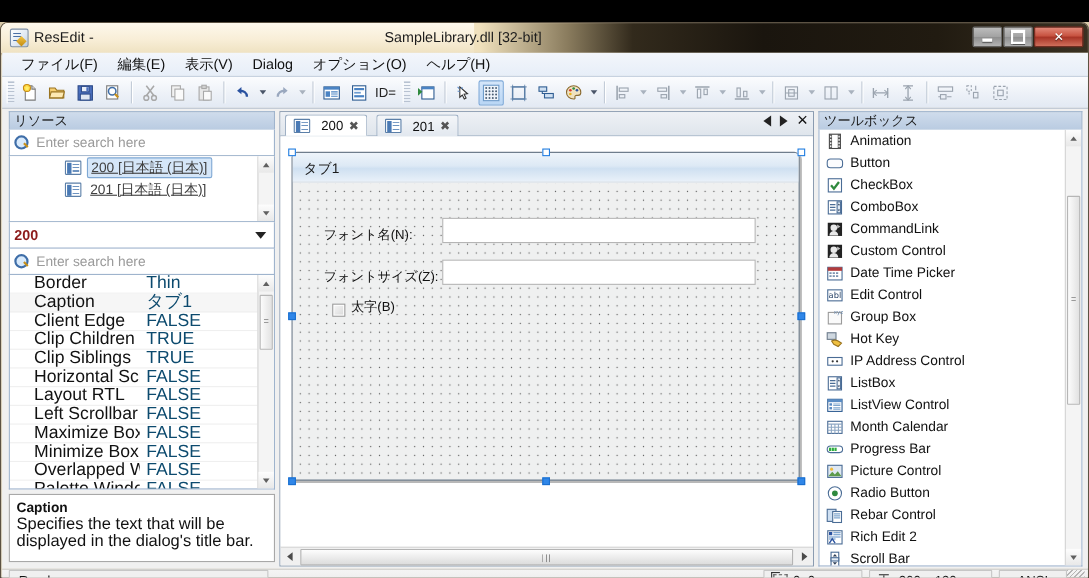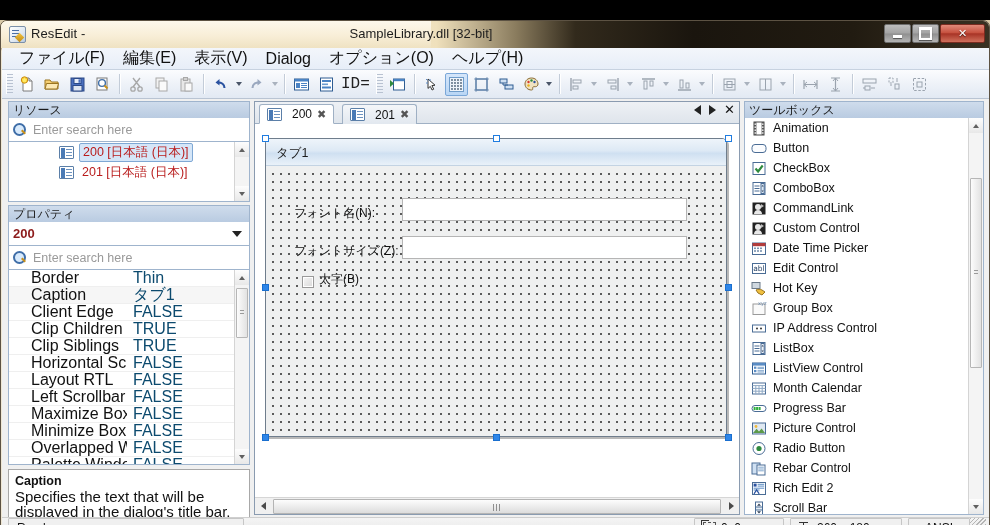--- a/index.html
+++ b/index.html
@@ -90,21 +90,21 @@
      box-shadow: 0 1px 1px rgba(0,0,0,.5);}
 
   
   .menubar {
     position: absolute; left: 1px; top: 27px; width: 988px; height: 22px;
     background: linear-gradient(to bottom, #f3f6fb 0%, #e7eef8 100%);
     border-bottom: 1px solid #c7d2e0;
     display: flex; align-items: center; padding-left: 8px;
   }
   .menu-item {
-    font-size: 16px; color: #111; padding: 2px 9px; white-space: nowrap;
+    font-size: 13px; color: #111; padding: 2px 9px; white-space: nowrap;
   }
 
   
   .toolbar {
     position: absolute; left: 1px; top: 49px; width: 988px; height: 29px;
     background: linear-gradient(to bottom, #fbfcfe 0%, #eef2f8 50%, #e2e9f3 100%);
     border-bottom: 1px solid #b9c4d3;
     display: flex; align-items: center; padding-left: 2px;
   }
   .grip { width: 7px; height: 20px; margin: 0 2px;
@@ -114,21 +114,21 @@
     width: 23px; height: 23px; margin: 0 1px;
     display:flex; align-items:center; justify-content:center;
     border: 1px solid transparent; border-radius: 2px; position: relative;
   }
   .tbtn.active { background: linear-gradient(to bottom,#d5e6fa,#b9d6f5); border-color:#7aa7d8; }
   .tsep { width:1px; height:20px; background:#c3ccd8; margin:0 4px; box-shadow:1px 0 0 #fff; }
   .tcaret { width: 11px; height:23px; display:flex;align-items:center;justify-content:center; }
   .tcaret::after { content:""; border-left:3.5px solid transparent; border-right:3.5px solid transparent;
     border-top:4px solid #4a5568; }
   .tcaret.dim::after { border-top-color:#a9b2be; }
-  .idlabel { font-size:16px; color:#222; margin:0 4px 0 2px; font-family:Liberation Mono, monospace; }
+  .idlabel { font-size:12px; color:#222; margin:0 4px 0 2px; font-family:Liberation Sans, sans-serif; }
 
   
   .body-area {
     position: absolute; left: 1px; top: 78px; width: 988px; height: 418px;
     background: #f0f0f0;
   }
 
   
   .left-panel {
     position:absolute; left:6px; top:2px; width: 242px; height: 414px;
@@ -152,21 +152,21 @@
   .treebox {
     height: 60px; background:#fff; border:1px solid #9fb4cd; border-top:none;
     position:relative; overflow:hidden;
   }
   .tree-item {
     display:flex; align-items:center; height:20px; padding-left:50px; font-size:12.5px;
   }
   .tree-item.selected .tree-label {
     background: #d5e6f8; border:1px solid #7fa8d4; border-radius:2px; padding: 0 3px;
   }
-  .tree-label { padding: 0 3px; color:#b91c1c; }
+  .tree-label { padding: 0 3px; color:#404040;text-decoration:underline; }
   .res-icon {
     width:15px;height:13px;margin-right:5px;flex:none;
     background:#fff; border:1px solid #5b7fa8; border-radius:1px; position:relative;
   }
   .res-icon::before{ content:""; position:absolute;left:1px;top:1px;width:4px;height:10px;background:#4a7ab5; }
   .res-icon::after{ content:""; position:absolute;left:6px;top:2px;right:1px;height:8px;
     background: repeating-linear-gradient(to bottom,#6d93c0 0 1px, transparent 1px 3px); }
 
   .vscroll {
     position:absolute; right:0; top:0; width:15px; bottom:0;
@@ -615,21 +615,20 @@
           <div class="tree-item">
             <span class="res-icon"></span>
             <span class="tree-label">201 [日本語 (日本)]</span>
           </div>
           <div class="vscroll">
             <div class="sc-arrow up"></div>
             <div class="sc-arrow down" style="position:absolute;bottom:0;left:0;right:0;"></div>
           </div>
         </div>
 
-        <div class="panel-header" style="margin-top:3px;">プロパティ</div>
 
         <div class="combo">
           <span class="combo-val">200</span>
           <span class="combo-arrow"></span>
         </div>
 
         <div class="searchbox">
           <span class="magnifier"></span>
           <span class="search-ph">Enter search here</span>
         </div>
@@ -838,32 +837,32 @@
           <div class="tbox-item">
             <span class="ti-ico"><svg width="16" height="15" viewBox="0 0 16 15">
                   <rect x="1.5" y="2.5" width="13" height="10" fill="#fff" stroke="#4a6c95"></rect>
                   <text x="8" y="10" font-size="7.5" text-anchor="middle" fill="#1e3a5f" font-family="DejaVu Sans">abl</text>
                 </svg></span>
             <span class="ti-lbl">Edit Control</span>
           </div>
 
           <div class="tbox-item">
             <span class="ti-ico"><svg width="16" height="15" viewBox="0 0 16 15">
+                  <rect x="2" y="3" width="12" height="10.5" fill="#fafafa" stroke="#9a9a9a"></rect>
+                  <text x="7" y="4.2" font-size="5" fill="#6e8cae" font-family="DejaVu Sans">xyz</text>
+                </svg></span>
+            <span class="ti-lbl">Group Box</span>
+          </div>
+
+          <div class="tbox-item">
+            <span class="ti-ico"><svg width="16" height="15" viewBox="0 0 16 15">
                   <rect x="1" y="1.5" width="8" height="6" fill="#cfd8e0" stroke="#6b7a8a"></rect>
                   <path d="M5 9c2-1 4-1 6 0l3 2-3 3-4-2z" fill="#f0c040" stroke="#9a7420"></path>
                 </svg></span>
             <span class="ti-lbl">Hot Key</span>
-          </div>
-
-          <div class="tbox-item">
-            <span class="ti-ico"><svg width="16" height="15" viewBox="0 0 16 15">
-                  <rect x="2" y="3" width="12" height="10.5" fill="#fafafa" stroke="#9a9a9a"></rect>
-                  <text x="7" y="4.2" font-size="5" fill="#6e8cae" font-family="DejaVu Sans">xyz</text>
-                </svg></span>
-            <span class="ti-lbl">Group Box</span>
           </div>
 
           <div class="tbox-item">
             <span class="ti-ico"><svg width="16" height="15" viewBox="0 0 16 15">
                   <rect x="1.5" y="4" width="13" height="7" fill="#fff" stroke="#4a6c95"></rect>
                   <circle cx="6" cy="7.5" r="1" fill="#333"></circle>
                   <circle cx="10" cy="7.5" r="1" fill="#333"></circle>
                 </svg></span>
             <span class="ti-lbl">IP Address Control</span>
           </div>

